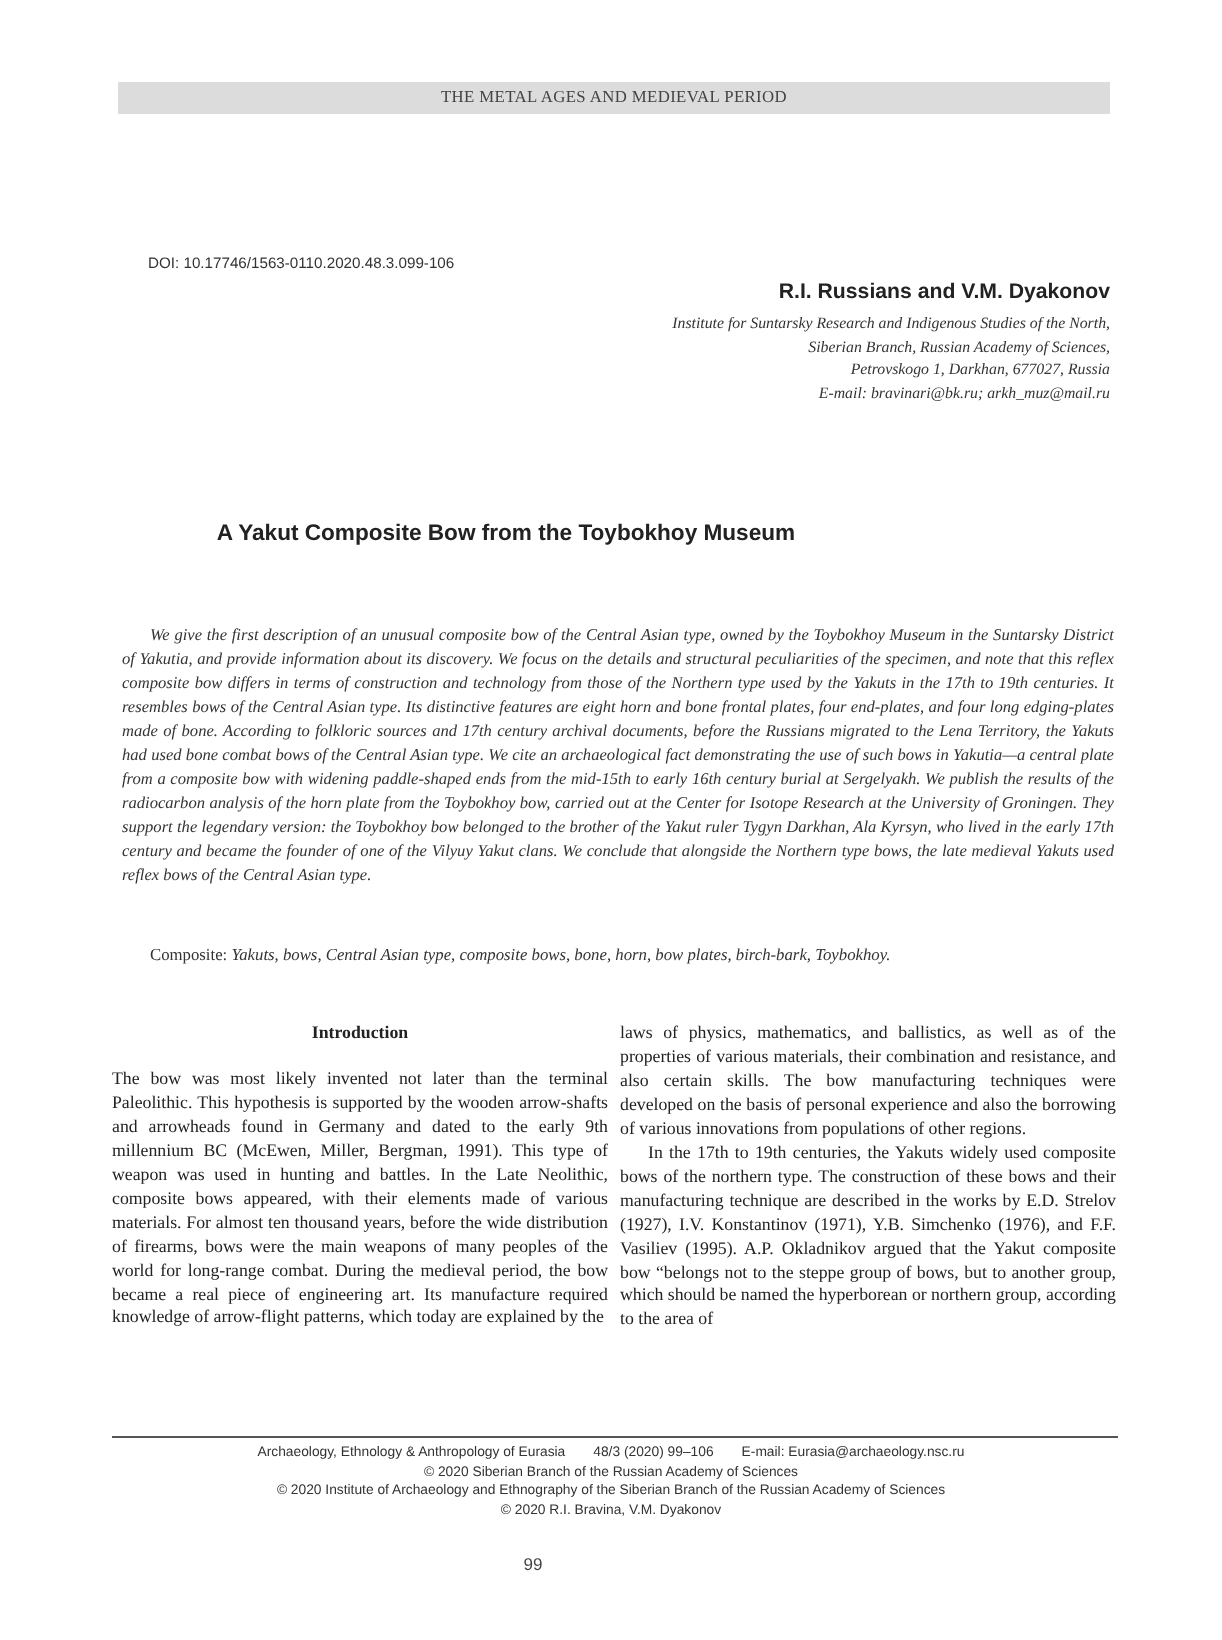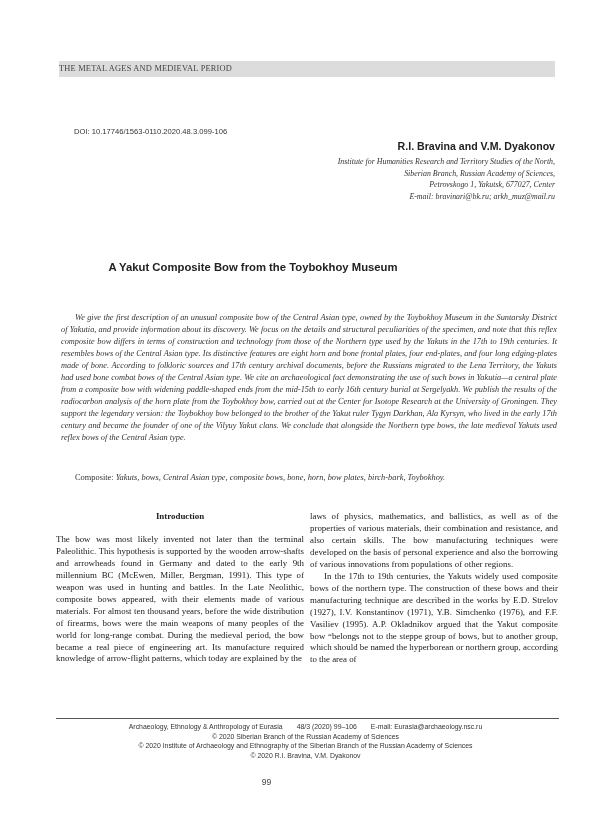--- a/index.html
+++ b/index.html
@@ -1,21 +1,21 @@
 <!DOCTYPE html>
 <html><head>
 <meta charset="utf-8">
 <style>
   html, body { margin: 0; padding: 0; background: #ffffff; }
   body { width: 611px; height: 820px; position: relative; overflow: hidden; color: #222; }
   .section-bar {
     position: absolute; left: 59px; top: 41px; width: 496px; height: 16px;
-    background: #dcdcdc; 
+    background: #dcdcdc; text-align: center;
     font-family: "Liberation Serif", serif; font-size: 8.4px; line-height: 16px;
-    color: #444; letter-spacing: 0.2px; margin-top: 20px;
+    color: #444; letter-spacing: 0.2px;
   }
   .doi {
     position: absolute; left: 74px; top: 127px;
     font-family: "Liberation Sans", sans-serif; font-size: 7.6px; color: #333;
   }
   .authors {
     position: absolute; right: 56px; top: 140px; text-align: right;
     font-family: "Liberation Sans", sans-serif; font-weight: bold; font-size: 10.6px; color: #222;
   }
   .affil {
@@ -60,26 +60,26 @@
     font-family: "Liberation Sans", sans-serif; font-size: 8.5px; color: #444;
   }
 </style>
 </head>
 <body>
 
 <div class="section-bar">THE METAL AGES AND MEDIEVAL PERIOD</div>
 
 <div class="doi">DOI: 10.17746/1563-0110.2020.48.3.099-106</div>
 
-<div class="authors">R.I. Bravina and V.M. Dyakonov</div>
+<div class="authors">R.I. Russians and V.M. Dyakonov</div>
 
 <div class="affil">
-  <div>Institute for Humanities Research and Territory Studies of the North,</div>
+  <div>Institute for Suntarsky Research and Indigenous Studies of the North,</div>
   <div>Siberian Branch, Russian Academy of Sciences,</div>
-  <div>Petrovskogo 1, Yakutsk, 677027, Center</div>
+  <div>Petrovskogo 1, Darkhan, 677027, Russia</div>
   <div>E-mail: bravinari@bk.ru; arkh_muz@mail.ru</div>
 </div>
 
 <div class="title">A Yakut Composite Bow from the Toybokhoy Museum</div>
 
 <div class="abstract">We give the first description of an unusual composite bow of the Central Asian type, owned by the Toybokhoy Museum in the Suntarsky District of Yakutia, and provide information about its discovery. We focus on the details and structural peculiarities of the specimen, and note that this reflex composite bow differs in terms of construction and technology from those of the Northern type used by the Yakuts in the 17th to 19th centuries. It resembles bows of the Central Asian type. Its distinctive features are eight horn and bone frontal plates, four end-plates, and four long edging-plates made of bone. According to folkloric sources and 17th century archival documents, before the Russians migrated to the Lena Territory, the Yakuts had used bone combat bows of the Central Asian type. We cite an archaeological fact demonstrating the use of such bows in Yakutia—a central plate from a composite bow with widening paddle-shaped ends from the mid-15th to early 16th century burial at Sergelyakh. We publish the results of the radiocarbon analysis of the horn plate from the Toybokhoy bow, carried out at the Center for Isotope Research at the University of Groningen. They support the legendary version: the Toybokhoy bow belonged to the brother of the Yakut ruler Tygyn Darkhan, Ala Kyrsyn, who lived in the early 17th century and became the founder of one of the Vilyuy Yakut clans. We conclude that alongside the Northern type bows, the late medieval Yakuts used reflex bows of the Central Asian type.</div>
 
 <div class="keywords">
   <span>Composite: </span><span class="kw-list">Yakuts, bows, Central Asian type, composite bows, bone, horn, bow plates, birch-bark, Toybokhoy.</span>
 </div>

